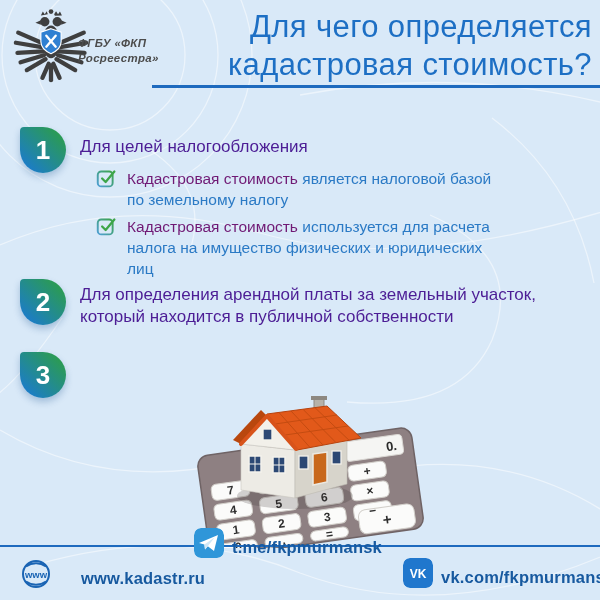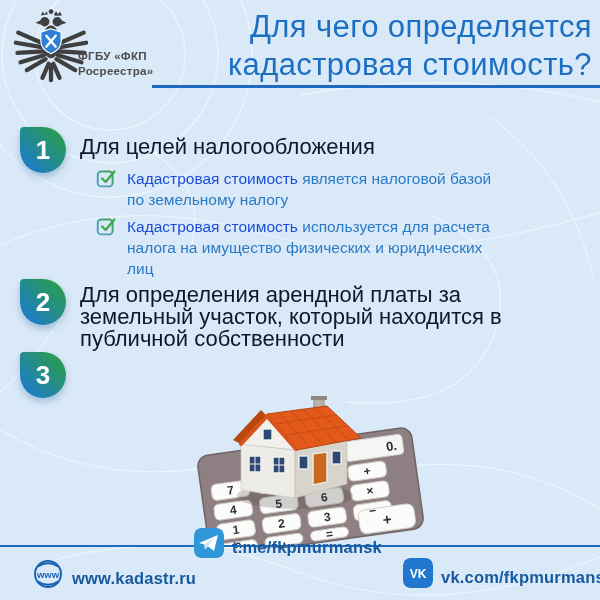--- a/index.html
+++ b/index.html
@@ -3,34 +3,34 @@
 <meta charset="utf-8">
 <style>
   * { margin:0; padding:0; box-sizing:border-box; }
   html,body { width:600px; height:600px; }
   body { font-family:"Liberation Sans", sans-serif; }
   .canvas { position:relative; width:600px; height:600px; background:#d9e9f8; overflow:hidden; }
   .contours { position:absolute; inset:0; }
 
   
   .logo { position:absolute; left:12px; top:6px; width:78px; height:86px; }
-  .org-name { position:absolute; left:78px; top:49px; font-size:11.5px; line-height:15px; font-weight:700; color:#4c4c4c; letter-spacing:.3px; }
+  .org-name { position:absolute; left:78px; top:36px; font-size:11.5px; line-height:15px; font-weight:700; color:#4c4c4c; letter-spacing:.3px;font-style:italic; }
   .title { position:absolute; right:8px; top:8px; text-align:right; color:#1d6fc4; font-weight:400; font-size:31px; line-height:38px; letter-spacing:.4px; white-space:nowrap; }
   .title-underline { position:absolute; left:152px; right:0; top:85px; height:2.5px; background:#1e6abe; }
 
   
   .badge { position:absolute; width:46px; height:46px; border-radius:4px 50% 50% 50%;
            background:linear-gradient(to bottom left,#2ea13c 0%,#1a79d4 95%);
            color:#fff; display:flex; align-items:center; justify-content:center;
            font-size:26px; font-weight:800; box-shadow:0 4px 7px rgba(20,80,140,.28); }
-  .item-text { position:absolute; color:#0f172a; font-size:22px; font-weight:500; line-height:22px; }
+  .item-text { position:absolute; color:#4c1d95; font-size:17px; font-weight:500; line-height:22px; }
   .check-row { position:absolute; display:flex; align-items:flex-start; }
   .check-icon { width:21px; height:21px; flex:0 0 21px; margin-right:10px; margin-top:0; }
   .check-text { color:#2b7ac5; font-size:15.5px; font-weight:500; line-height:21px; max-width:365px; }
-  .green { color:#1d4ed8; }
+  .green { color:#701a75; }
 
   
   .illustration { position:absolute; left:175px; top:396px; width:260px; height:152px; }
 
   
   .footer-divider { position:absolute; left:0; right:0; top:545px; height:2px; background:#1e6abe; }
   .footer-item { position:absolute; display:flex; align-items:center; }
   .footer-label { color:#17599f; font-size:16.5px; font-weight:700; letter-spacing:.2px;margin-top:9px; }
   .soc-icon { border-radius:7px; width:30px; height:30px; display:block; }
 </style>
@@ -228,21 +228,21 @@
 
       <g fill="#2c4874" stroke="#f4f2ec" stroke-width="1.3">
         <rect x="124" y="60" width="9" height="13"></rect>
         <rect x="157" y="55" width="9" height="13"></rect>
       </g>
     </g>
   </svg>
 
   <div class="footer-divider"></div>
 
-  <div class="footer-item" style="left:32px; top:558px;">
+  <div class="footer-item" style="left:20px; top:558px;gap:21px;">
     <svg width="32" height="32" viewBox="0 0 32 32" style="margin-right:8px;">
       <g fill="none" stroke="#1a64b4" stroke-width="2">
         <circle cx="16" cy="16" r="13"></circle>
         <path d="M6,8.5 a17,17 0 0 1 20,0"></path>
         <path d="M6,23.5 a17,17 0 0 0 20,0"></path>
       </g>
       <text x="16" y="20" text-anchor="middle" font-size="9.5" font-weight="bold" fill="#1a64b4">www</text>
     </svg>
     <span class="footer-label">www.kadastr.ru</span>
   </div>

